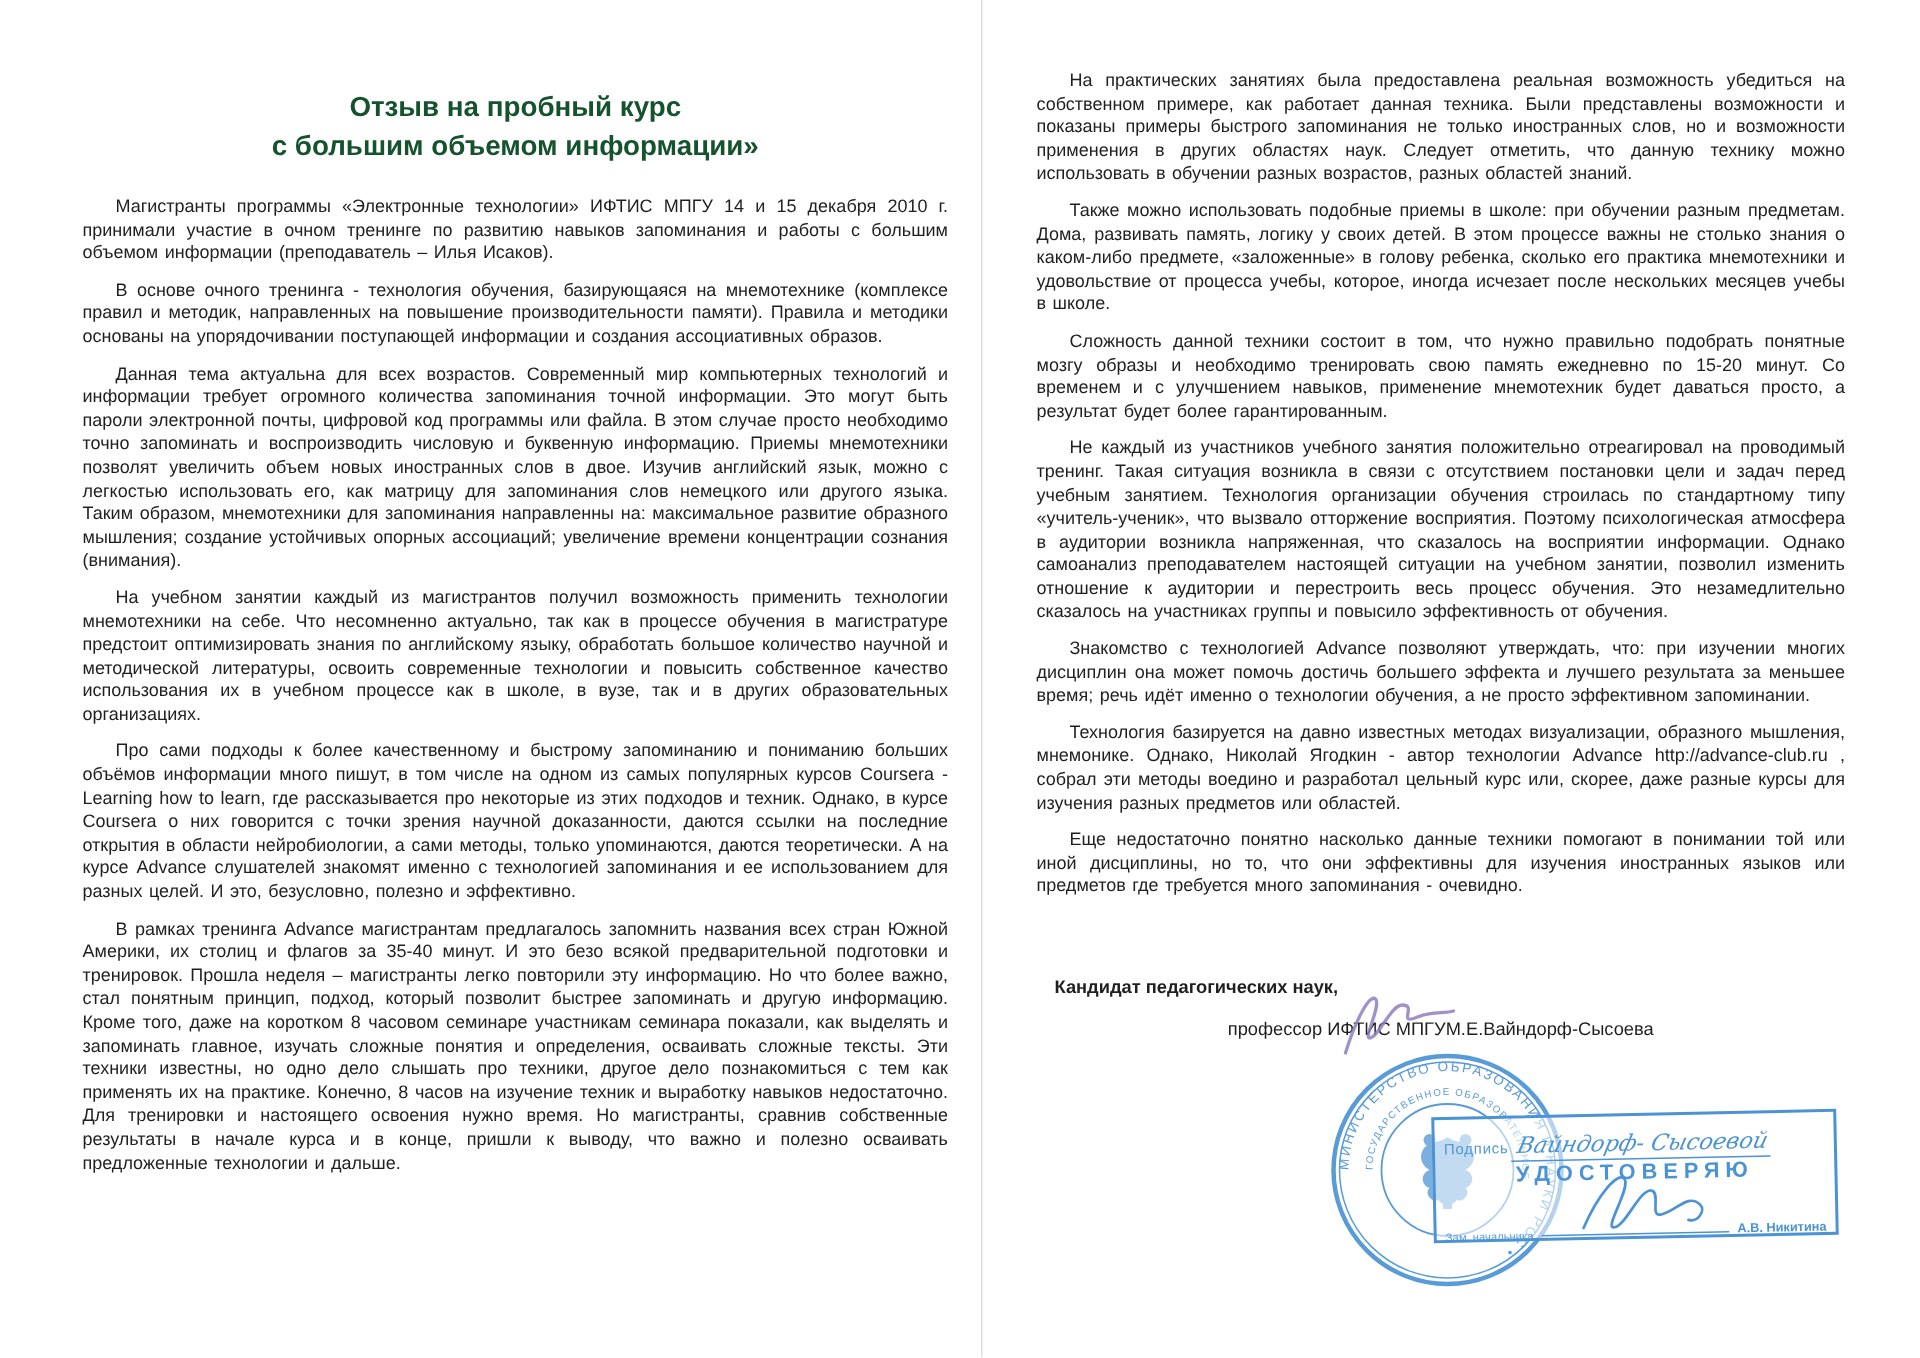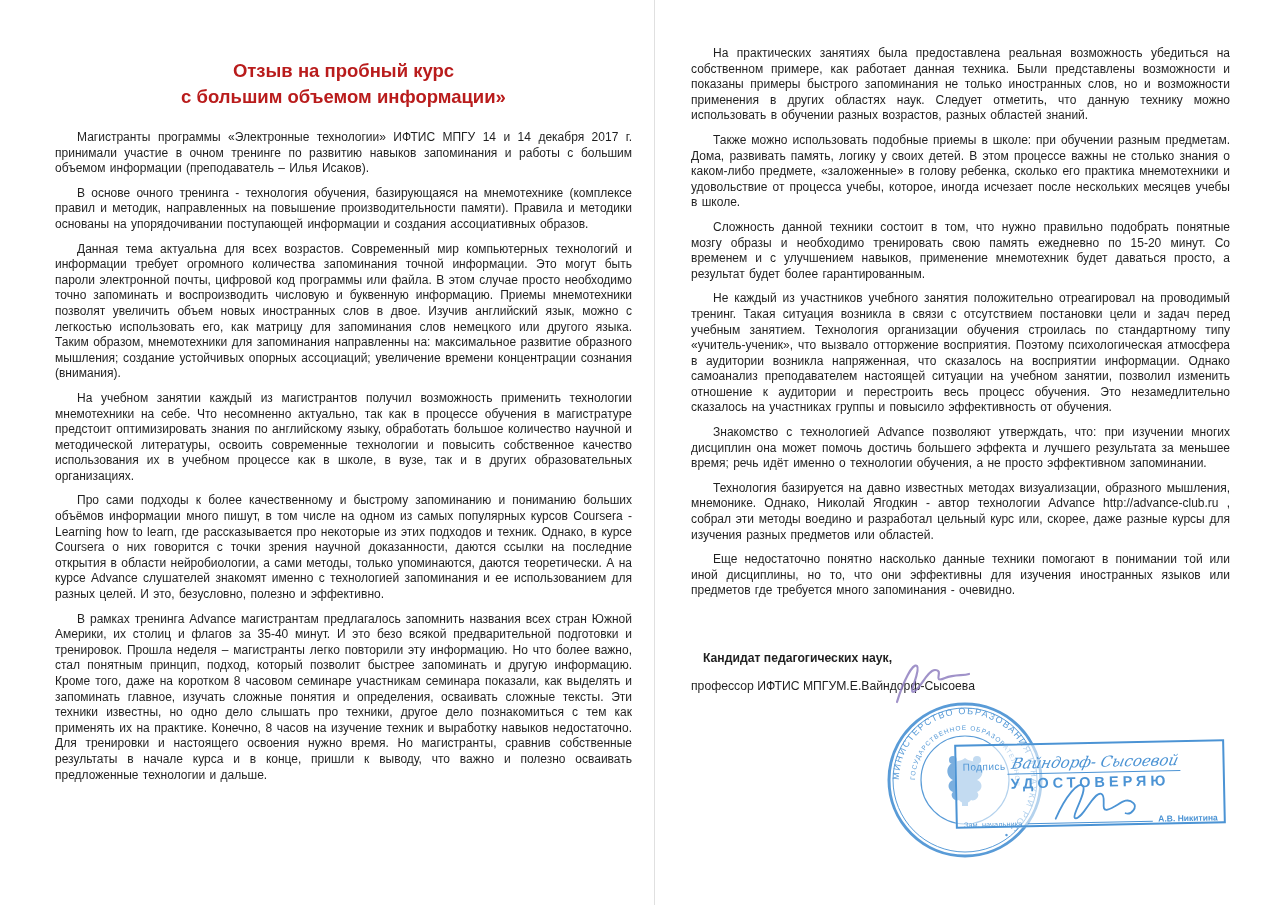--- a/index.html
+++ b/index.html
@@ -5,29 +5,29 @@
   html,body{margin:0;padding:0;background:#ffffff;}
   .spread{
     width:1280px;height:905px;background:#ffffff;display:flex;
     font-family:"Liberation Sans", sans-serif;color:#1f1f1f;overflow:hidden;
   }
   .page{box-sizing:border-box;height:905px;overflow:hidden;}
   .page-left{width:655px;border-right:1px solid #e0e0e0;padding:48px 22px 20px 55px;}
   .page-right{width:625px;padding:46px 50px 20px 36px;position:relative;}
   .doc-title{
     font-weight:bold;font-size:18.5px;line-height:26px;text-align:center;
-    margin:10px 10px 20px 10px;color:#b91c1c;
+    margin:10px 10px 20px 10px;color:#14532d;
   }
   .para{
     font-size:12px;line-height:15.6px;text-align:justify;text-indent:22px;
     margin:0 0 9px 0;word-spacing:1px;
   }
   .sig-block{margin-top:52px;position:relative;}
   .sig-degree{font-weight:bold;font-size:12.2px;margin:0 0 14px 12px;}
-  .sig-row{display:flex;justify-content:flex-start;font-size:12.2px;}
+  .sig-row{display:flex;justify-content:center;font-size:12.2px;}
   .sig-pos{white-space:nowrap;}
   .sig-name{white-space:nowrap;}
   .stamp-area{position:absolute;left:0;top:640px;width:625px;height:260px;pointer-events:none;}
   .purple-sig{position:absolute;left:228px;top:18px;}
   .round-seal{position:absolute;left:230px;top:60px;opacity:.92;}
   .rect-stamp{
     position:absolute;left:300px;top:102px;width:270px;height:84px;
     border:2px solid #4b93d4;transform:rotate(-1.2deg);background:rgba(255,255,255,0.55);
     box-sizing:border-box;padding:3px 6px 2px 6px;color:#4b93d4;
   }
@@ -50,21 +50,21 @@
 </head>
 <body>
 
 <div class="spread">
 
   <div class="page page-left">
     <div class="doc-title">
       <div>Отзыв на пробный курс</div>
       <div>с большим объемом информации»</div>
     </div>
-    <p class="para">Магистранты программы «Электронные технологии» ИФТИС МПГУ 14 и 14 декабря 2017 г. принимали участие в очном тренинге по развитию навыков запоминания и работы с большим объемом информации (преподаватель – Илья Исаков).</p>
+    <p class="para">Магистранты программы «Электронные технологии» ИФТИС МПГУ 14 и 15 декабря 2010 г. принимали участие в очном тренинге по развитию навыков запоминания и работы с большим объемом информации (преподаватель – Илья Исаков).</p>
     <p class="para">В основе очного тренинга - технология обучения, базирующаяся на мнемотехнике (комплексе правил и методик, направленных на повышение производительности памяти). Правила и методики основаны на упорядочивании поступающей информации и создания ассоциативных образов.</p>
     <p class="para">Данная тема актуальна для всех возрастов. Современный мир компьютерных технологий и информации требует огромного количества запоминания точной информации. Это могут быть пароли электронной почты, цифровой код программы или файла. В этом случае просто необходимо точно запоминать и воспроизводить числовую и буквенную информацию. Приемы мнемотехники позволят увеличить объем новых иностранных слов в двое. Изучив английский язык, можно с легкостью использовать его, как матрицу для запоминания слов немецкого или другого языка. Таким образом, мнемотехники для запоминания направленны на: максимальное развитие образного мышления; создание устойчивых опорных ассоциаций; увеличение времени концентрации сознания (внимания).</p>
     <p class="para">На учебном занятии каждый из магистрантов получил возможность применить технологии мнемотехники на себе. Что несомненно актуально, так как в процессе обучения в магистратуре предстоит оптимизировать знания по английскому языку, обработать большое количество научной и методической литературы, освоить современные технологии и повысить собственное качество использования их в учебном процессе как в школе, в вузе, так и в других образовательных организациях.</p>
     <p class="para">Про сами подходы к более качественному и быстрому запоминанию и пониманию больших объёмов информации много пишут, в том числе на одном из самых популярных курсов Coursera - Learning how to learn, где рассказывается про некоторые из этих подходов и техник. Однако, в курсе Coursera о них говорится с точки зрения научной доказанности, даются ссылки на последние открытия в области нейробиологии, а сами методы, только упоминаются, даются теоретически. А на курсе Advance слушателей знакомят именно с технологией запоминания и ее использованием для разных целей. И это, безусловно, полезно и эффективно.</p>
     <p class="para">В рамках тренинга Advance магистрантам предлагалось запомнить названия всех стран Южной Америки, их столиц и флагов за 35-40 минут. И это безо всякой предварительной подготовки и тренировок. Прошла неделя – магистранты легко повторили эту информацию. Но что более важно, стал понятным принцип, подход, который позволит быстрее запоминать и другую информацию. Кроме того, даже на коротком 8 часовом семинаре участникам семинара показали, как выделять и запоминать главное, изучать сложные понятия и определения, осваивать сложные тексты. Эти техники известны, но одно дело слышать про техники, другое дело познакомиться с тем как применять их на практике. Конечно, 8 часов на изучение техник и выработку навыков недостаточно. Для тренировки и настоящего освоения нужно время. Но магистранты, сравнив собственные результаты в начале курса и в конце, пришли к выводу, что важно и полезно осваивать предложенные технологии и дальше.</p>
   </div>
 
   <div class="page page-right">
     <p class="para">На практических занятиях была предоставлена реальная возможность убедиться на собственном примере, как работает данная техника. Были представлены возможности и показаны примеры быстрого запоминания не только иностранных слов, но и возможности применения в других областях наук. Следует отметить, что данную технику можно использовать в обучении разных возрастов, разных областей знаний.</p>
     <p class="para">Также можно использовать подобные приемы в школе: при обучении разным предметам. Дома, развивать память, логику у своих детей. В этом процессе важны не столько знания о каком-либо предмете, «заложенные» в голову ребенка, сколько его практика мнемотехники и удовольствие от процесса учебы, которое, иногда исчезает после нескольких месяцев учебы в школе.</p>

